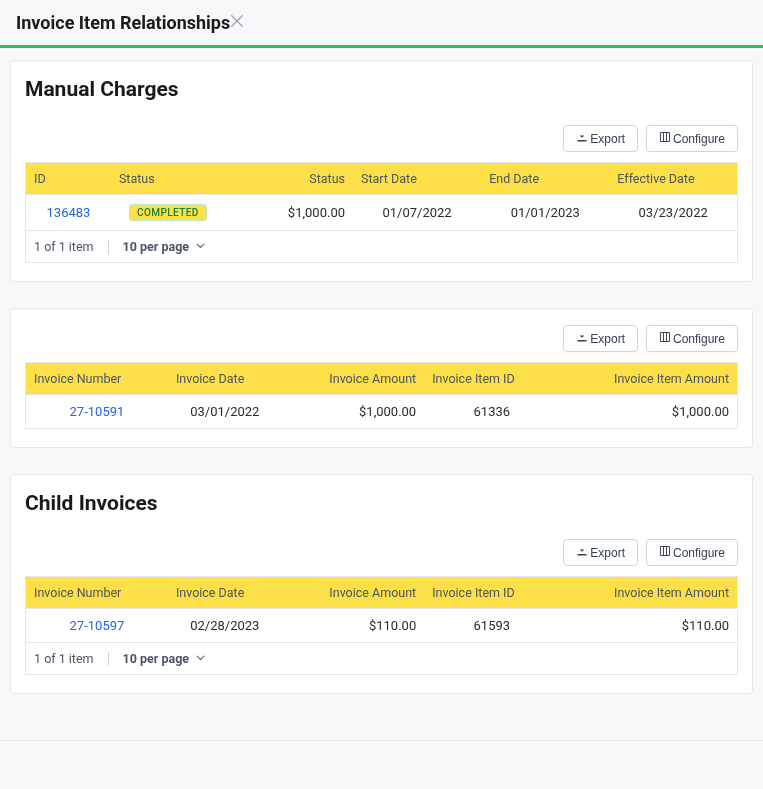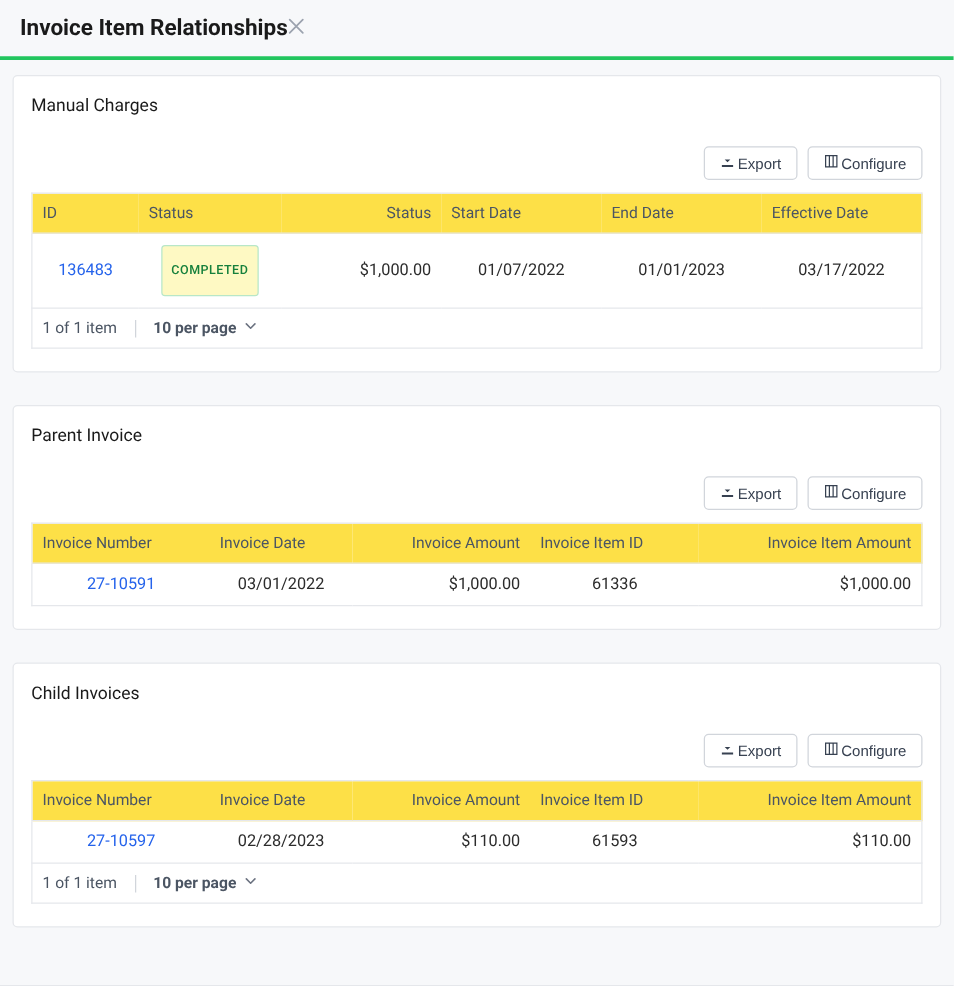--- a/index.html
+++ b/index.html
@@ -36,22 +36,22 @@
     padding: 12px 10px 20px;
   }
   .card {
     background: #fff;
     border: 1px solid #e5e7eb;
     border-radius: 4px;
     padding: 16px 14px 18px;
     margin-bottom: 26px;
   }
   .card-title {
-    font-size: 14px;
-    font-weight: 400;
+    font-size: 21px;
+    font-weight: 700;
     color: #1a1a1a;
     margin-bottom: 24px;
   }
   .toolbar {
     display: flex;
     justify-content: flex-end;
     gap: 8px;
     margin-bottom: 10px;
   }
   .btn {
@@ -95,24 +95,24 @@
   .link {
     color: #2563eb;
     cursor: pointer;
   }
   .badge {
     display: inline-block;
     font-size: 10px;
     font-weight: 500;
     letter-spacing: 0.4px;
     color: #16803c;
-    background: #fef9c3;
+    background: #fde047;
     border: 1px solid #b8e7c8;
     border-radius: 3px;
-    padding: 14px 7px;
+    padding: 2px 7px;
   }
   .pager {
     display: flex;
     align-items: center;
     gap: 14px;
     padding: 8px 8px;
     border: 1px solid #e5e7eb;
     border-top: none;
     color: #4b5563;
     font-size: 12.5px;
@@ -198,40 +198,39 @@
             <th>Effective Date</th>
           </tr>
         </thead>
         <tbody>
           <tr>
             <td><span class="link">136483</span></td>
             <td><span class="badge">COMPLETED</span></td>
             <td class="right">$1,000.00</td>
             <td>01/07/2022</td>
             <td>01/01/2023</td>
-            <td>03/17/2022</td>
+            <td>03/23/2022</td>
           </tr>
         </tbody>
       </table>
       <div class="pager">
         <span>1 of 1 item</span>
         <span class="divider"></span>
         <span class="per-page">
           <span>10 per page</span>
           <span class="chev">
             <svg viewBox="0 0 16 16">
                 <path d="M3 6l5 5 5-5" fill="none" stroke="#6b7280" stroke-width="1.8" stroke-linecap="round" stroke-linejoin="round"></path>
               </svg>
           </span>
         </span>
       </div>
     </div>
 
     <div class="card">
-      <div class="card-title">Parent Invoice</div>
       <div class="toolbar">
         <button class="btn">
           <span>
             <svg viewBox="0 0 16 16">
                 <path d="M8 1v8M5 6l3 3 3-3M2 12h12v2H2z"></path>
               </svg>
           </span>
           <span>Export</span>
         </button>
         <button class="btn">

